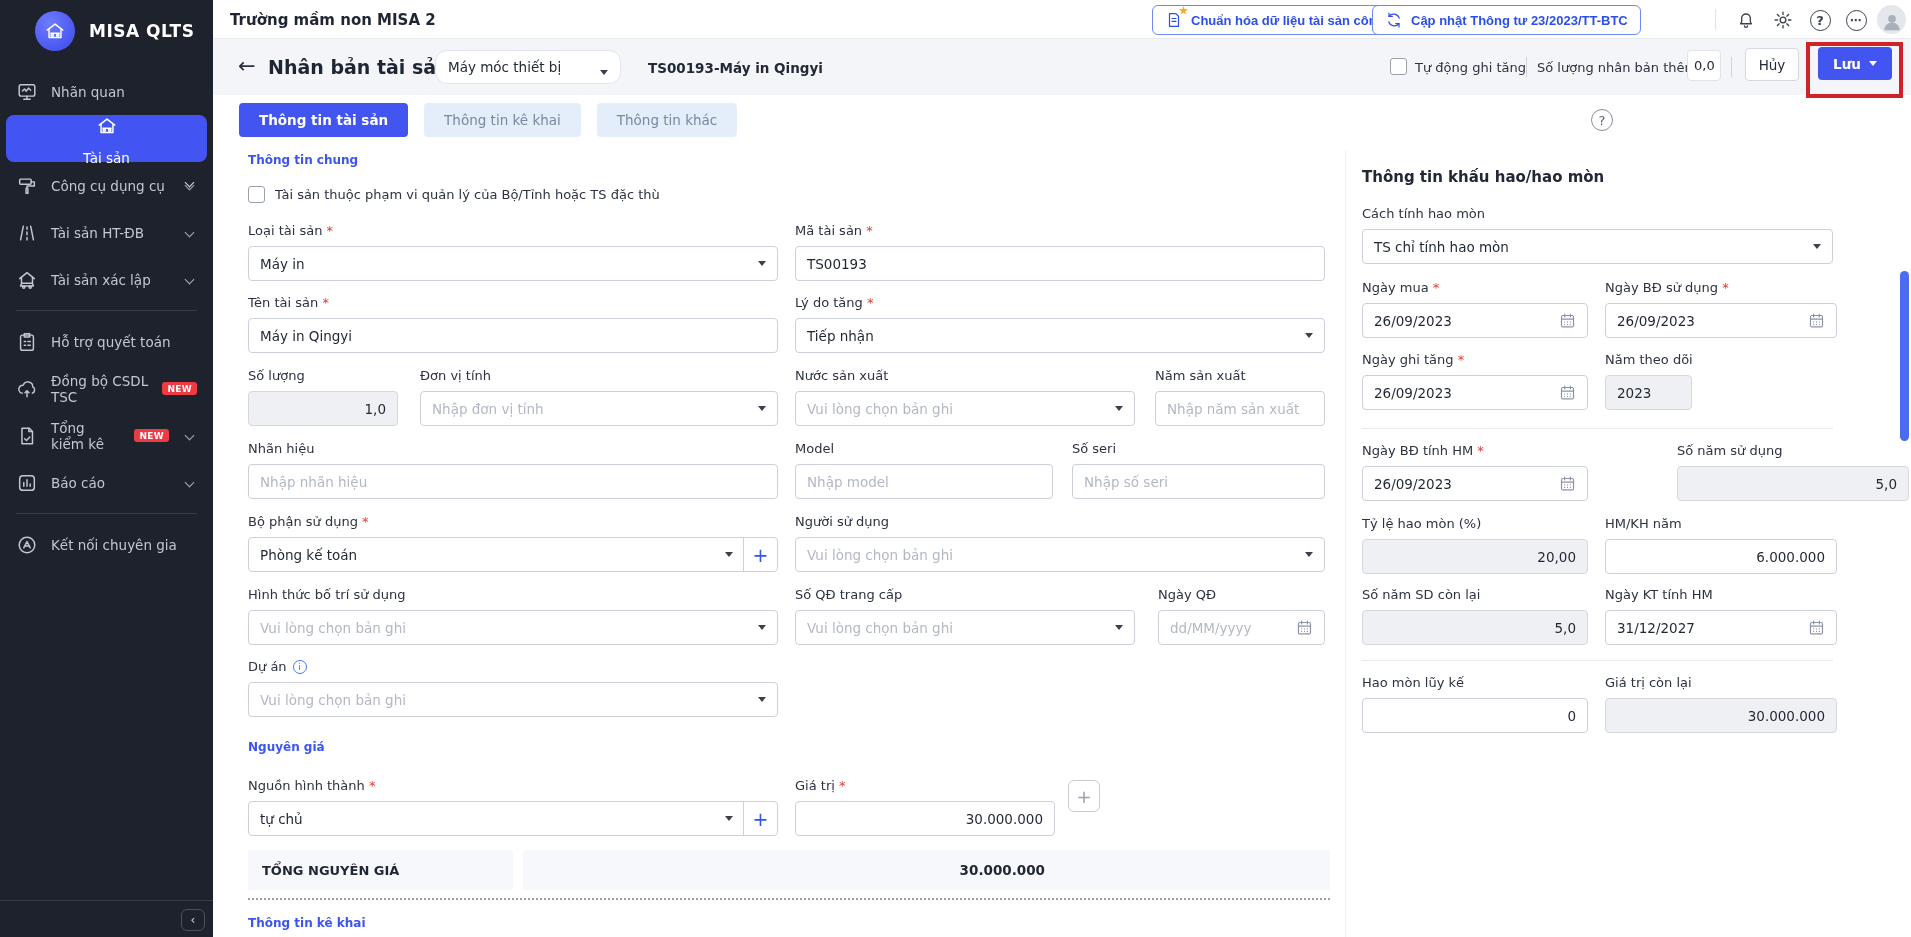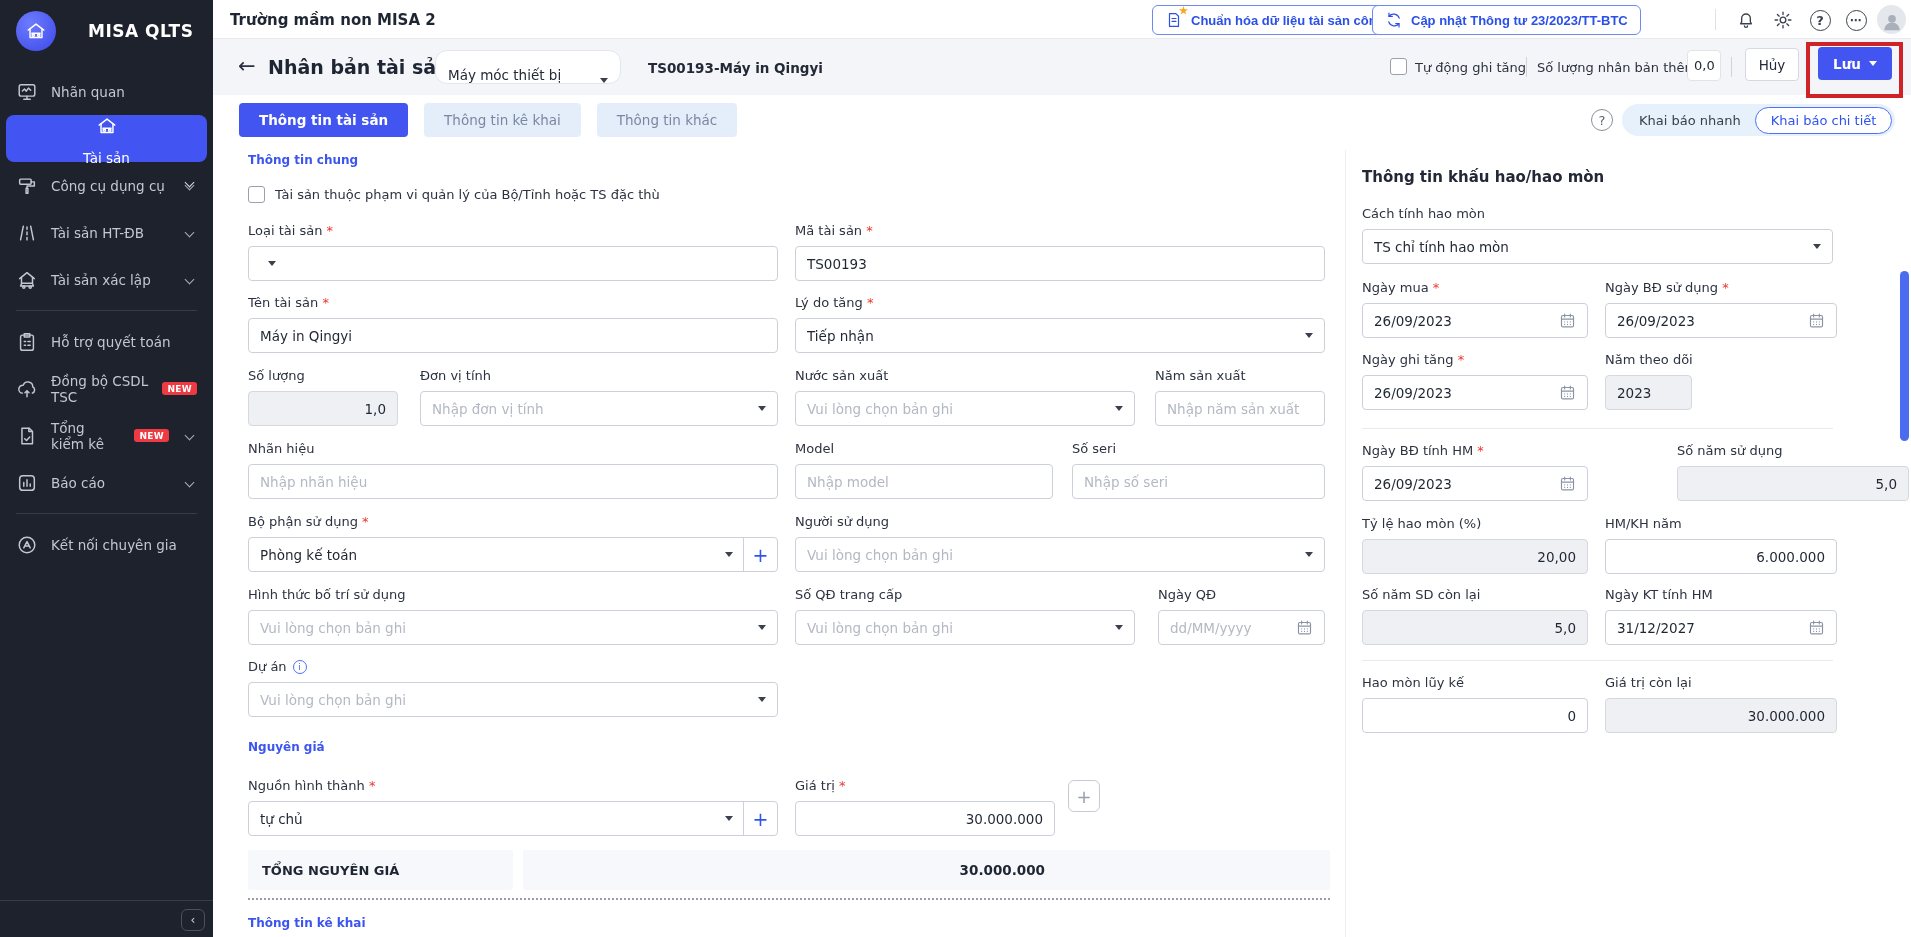--- a/index.html
+++ b/index.html
@@ -2,21 +2,21 @@
 <html><head>
 <meta charset="utf-8">
 <style>
   * { box-sizing: border-box; margin: 0; padding: 0; }
   html,body { width:1911px; height:937px; overflow:hidden; }
   body { font-family:"DejaVu Sans","Liberation Sans",sans-serif; background:#fff; position:relative; color:#232936; }
   svg.ic { fill:none; stroke:currentColor; stroke-width:1.6; stroke-linecap:round; stroke-linejoin:round; }
 
   
   .sidebar { position:absolute; left:0; top:0; width:213px; height:937px; background:#1e222c; z-index:5; }
-  .brand { display:flex; align-items:center; gap:32px; padding:12px 16px; height:62px; }
+  .brand { display:flex; align-items:center; gap:14px; padding:12px 16px; height:62px;margin-left:19px; }
   .brand-badge { width:40px; height:40px; border-radius:50%; background:radial-gradient(circle at 35% 30%,#6d7bff,#3c49e8); display:flex; align-items:center; justify-content:center; color:#fff; }
   .brand-name { color:#fff; font-size:17px; font-weight:bold; letter-spacing:.5px; }
   .side-list { padding-top:6px; }
   .side-item { display:flex; align-items:center; gap:13px; height:47px; margin:0 6px; padding:0 10px; border-radius:8px; color:#c3c7d1; font-size:13.5px; cursor:pointer; }
   .side-item svg { width:22px; height:22px; flex:none; }
   .side-item.active { background:#4254f2; color:#fff;flex-direction:column; }
   .chev { width:7px; height:7px; border-right:1.8px solid currentColor; border-bottom:1.8px solid currentColor; transform:rotate(45deg); margin-left:auto; margin-right:4px; opacity:.85; flex:none; }
   .side-div { height:1px; background:#363b47; margin:7px 16px; }
   .new-badge { background:#ee3b43; color:#fff; font-size:9px; font-weight:bold; padding:2px 5px 1px; border-radius:3px; margin-left:6px; letter-spacing:.3px; }
   .ml-auto { margin-left:auto; }
@@ -34,21 +34,21 @@
   .tb-ic { position:absolute; top:8px; width:24px; height:24px; color:#3a414e; display:flex; align-items:center; justify-content:center; cursor:pointer; }
   .tb-ic svg { width:20px; height:20px; }
   .circ-txt { width:21px; height:21px; border:1.6px solid #3a414e; border-radius:50%; display:flex; align-items:center; justify-content:center; font-size:13px; font-weight:bold; }
   .avatar { position:absolute; top:5px; width:29px; height:29px; border-radius:50%; background:#e4e7eb; color:#a9b0ba; overflow:hidden; display:flex; align-items:center; justify-content:center; cursor:pointer; }
   .avatar svg { width:22px; height:22px; margin-top:4px; fill:#a9b0ba; stroke:none; }
 
   
   .hdr { position:absolute; left:213px; right:0; top:39px; height:56px; background:#f4f5f8; z-index:3; }
   .back { position:absolute; left:25px; top:13px; font-size:21px; color:#2a3040; cursor:pointer; line-height:28px; }
   .hdr-title { position:absolute; left:55px; top:17px; font-size:19px; font-weight:bold; color:#1f2633; }
-  .type-dd { position:absolute; left:222px; top:11px; width:186px; height:34px; background:#fff; border:1px solid #e3e6ec; border-radius:12px; display:flex; align-items:flex-end; padding:0 12px; font-size:13.5px; color:#232936; cursor:pointer; }
+  .type-dd { position:absolute; left:222px; top:11px; width:186px; height:34px; background:#fff; border:1px solid #e3e6ec; border-radius:12px; display:flex; align-items:flex-end; padding:8px 12px; font-size:13.5px; color:#232936; cursor:pointer; }
   .asset-ref { position:absolute; left:435px; top:21px; font-size:13.5px; font-weight:bold; color:#232936; }
   .chk { width:17px; height:17px; border:1.5px solid #9aa1ad; border-radius:3px; background:#fff; cursor:pointer; }
   .hdr-chk { position:absolute; left:1177px; top:19px; }
   .hdr-autolabel { position:absolute; left:1202px; top:21px; font-size:13px; color:#2c3240; }
   .hdr-sep1 { position:absolute; left:1313px; top:18px; height:20px; width:1px; background:#cfd3da; }
   .hdr-qtylabel { position:absolute; left:1324px; top:21px; font-size:13px; color:#2c3240; }
   .qty-input { position:absolute; left:1474px; top:11px; width:34px; height:31px; border:1px solid #e0e3e9; border-radius:4px; background:#fff; font:inherit; font-size:13px; color:#232936; text-align:left; padding:0 6px; }
   .hdr-sep2 { position:absolute; left:1518px; top:18px; height:20px; width:1px; background:#cfd3da; }
   .btn-cancel { position:absolute; left:1532px; top:9px; width:54px; height:33px; background:#fff; border:1px solid #d6d9e0; border-radius:4px; font-size:13.5px; color:#232936; cursor:pointer; font-family:inherit; }
   .btn-save { position:absolute; left:1605px; top:8px; width:74px; height:33px; background:#4355f0; border:none; border-radius:4px; font-size:13.5px; font-weight:bold; color:#fff; cursor:pointer; display:flex; align-items:center; justify-content:center; gap:8px; font-family:inherit; }
@@ -337,36 +337,33 @@
 <main class="main">
   <div class="vsep"></div>
 
   <div class="tabs">
     <div class="tab active">Thông tin tài sản</div>
     <div class="tab">Thông tin kê khai</div>
     <div class="tab">Thông tin khác</div>
   </div>
 
   <div class="q-icon">?</div>
-  <div class="mode-group">
-    <span class="mode-quick">Khai báo nhanh</span>
-    <span class="mode-detail">Khai báo chi tiết</span>
-  </div>
 
   <div style="position:absolute;left:0;top:0;width:1132px;height:842px">
     <div class="sec-title" style="left:35px;top:58px">Thông tin chung</div>
 
     <div class="chk-row" style="left:35px;top:91px;position:absolute">
       <span class="chk"></span>
       <span>Tài sản thuộc phạm vi quản lý của Bộ/Tỉnh hoặc TS đặc thù</span>
     </div>
 
     <div class="fld" style="left:35px;top:128px;width:530px">
       <span class="lbl req">Loại tài sản</span>
       <div class="ctl">
+        <span class="val">Máy in</span>
         <span class="caret"></span>
       </div>
     </div>
     <div class="fld" style="left:582px;top:128px;width:530px">
       <span class="lbl req">Mã tài sản</span>
       <div class="ctl">
           <input value="TS00193" style="">
         </div>
     </div>
 

